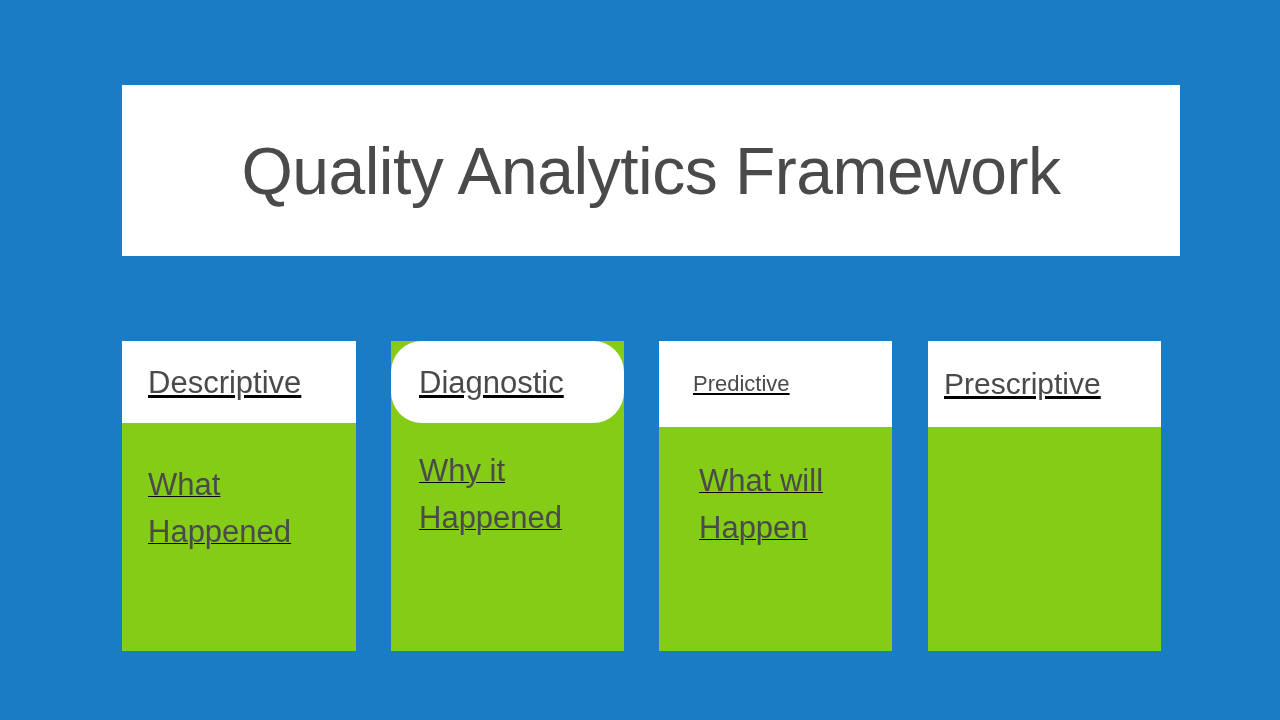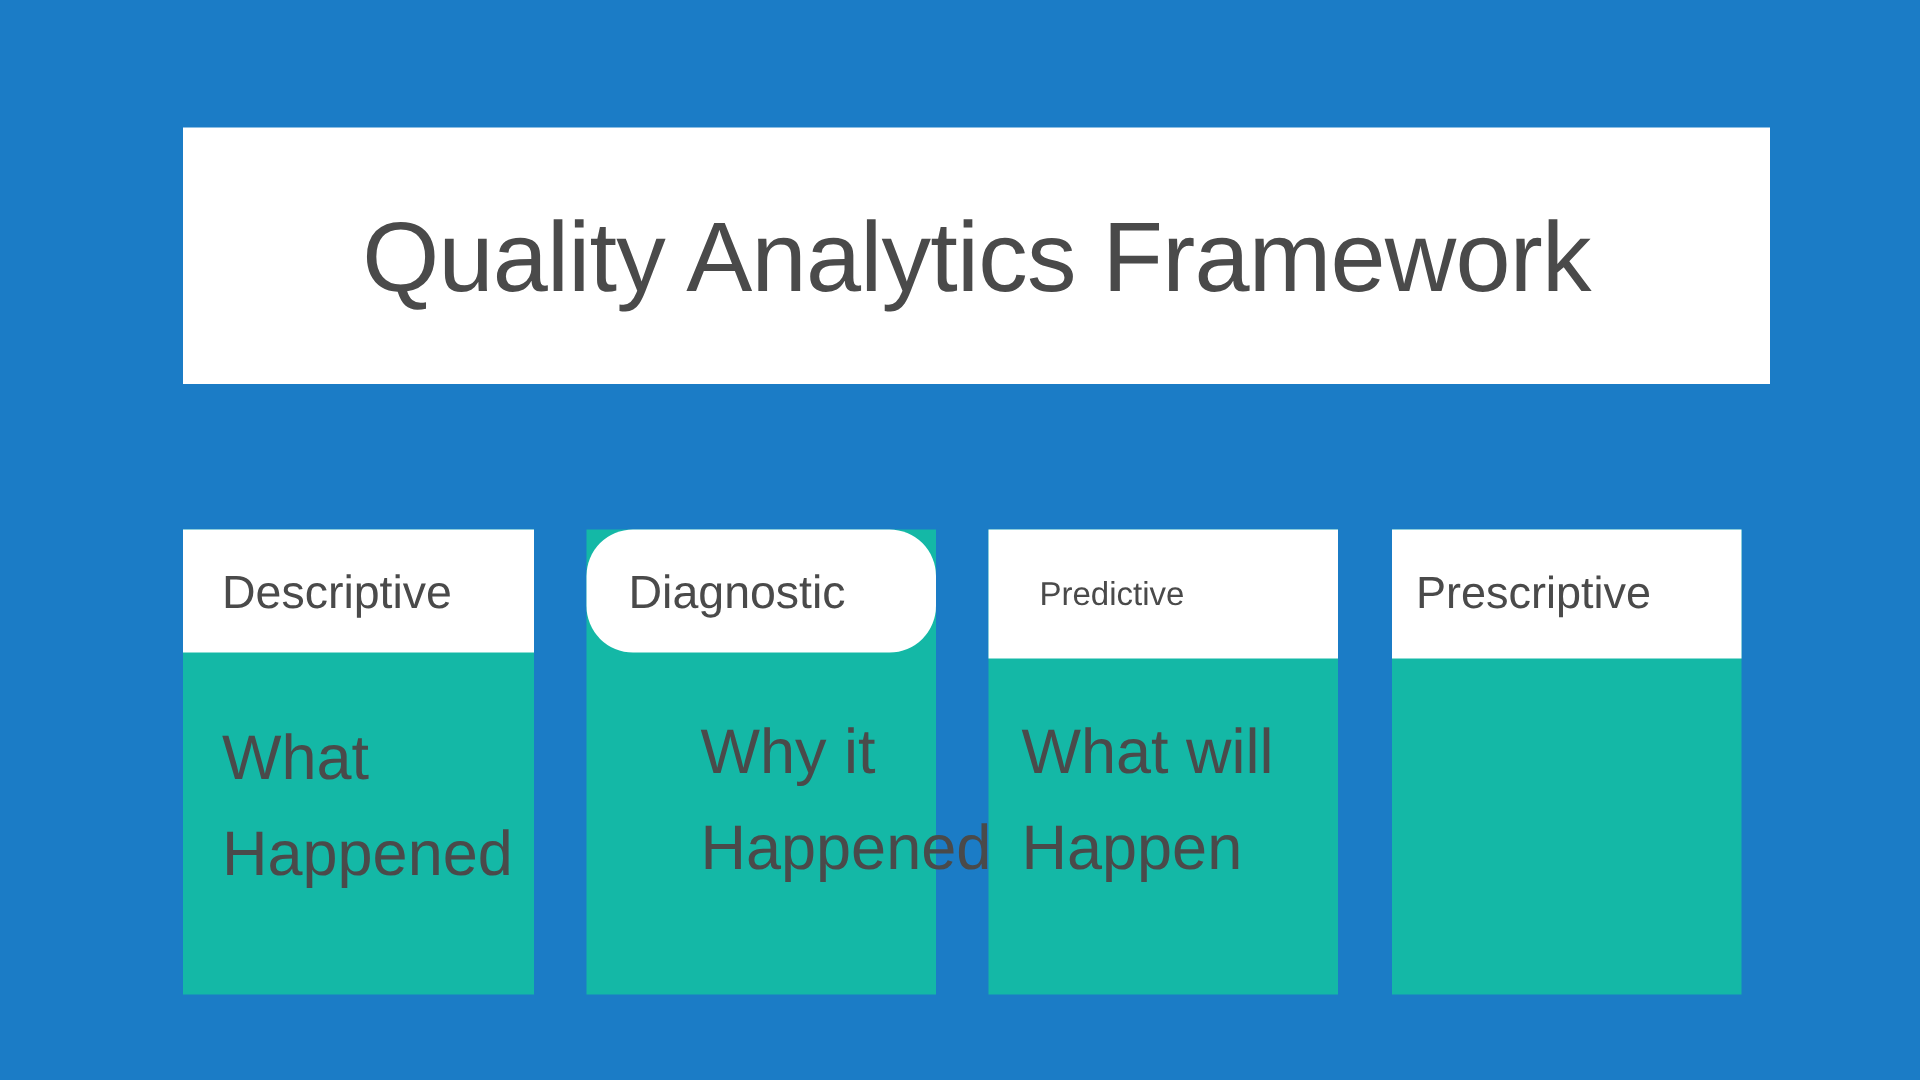--- a/index.html
+++ b/index.html
@@ -45,25 +45,26 @@
   }
 
   
   .card-row {
     position: absolute;
     left: 0;
     top: 341px;
   }
   .card {
     position: absolute;
-    top: 12px;
+    top: 0;
     width: 234px;
     height: 310px;
-    background: #14b8a6;
+    background: #84cc16;
     display: block;
+    text-decoration: underline;
   }
   .card-header {
     background: #FFFFFF;
     width: 100%;
     box-sizing: border-box;
     display: flex;
     align-items: center;
   }
   .card-header-text {
     font-family: "Liberation Sans", sans-serif;
@@ -71,41 +72,41 @@
     font-weight: 400;
     color: #4A4A4A;
     line-height: 1;
     white-space: nowrap;
   }
   .card-body {
     box-sizing: border-box;
   }
   .card-body-text {
     font-family: "Liberation Sans", sans-serif;
-    font-size: 42px;
+    font-size: 31px;
     font-weight: 400;
     color: #4A4A4A;
     line-height: 1.52;
     white-space: pre-line;
   }
 
   
   #card-0 { left: 122px; width: 234px; }
   #card-1 { left: 391px; width: 233px; }
   #card-2 { left: 659px; width: 233px; }
   #card-3 { left: 928px; width: 233px; }
 
   #card-0 .card-header { height: 82px; padding-left: 26px; }
   #card-1 .card-header { height: 82px; padding-left: 28px; border-radius: 31px; }
   #card-2 .card-header { height: 86px; padding-left: 34px; }
   #card-3 .card-header { height: 86px; padding-left: 16px; }
 
   #card-0 .card-body { padding: 38px 0 0 26px; }
-  #card-1 .card-body { padding: 34px 0 0 28px; margin-left: 48px; }
-  #card-2 .card-body { padding: 30px 0 0 22px; }
+  #card-1 .card-body { padding: 24px 0 0 28px; }
+  #card-2 .card-body { padding: 30px 0 0 40px; }
   #card-3 .card-body { padding: 33px 0 0 16px; }
 
   #card-2 .card-header-text { font-size: 22px; }
   #card-3 .card-header-text { font-size: 30px; text-align: center; }
 </style>
 </head>
 <body>
 
 <div class="slide">
 

